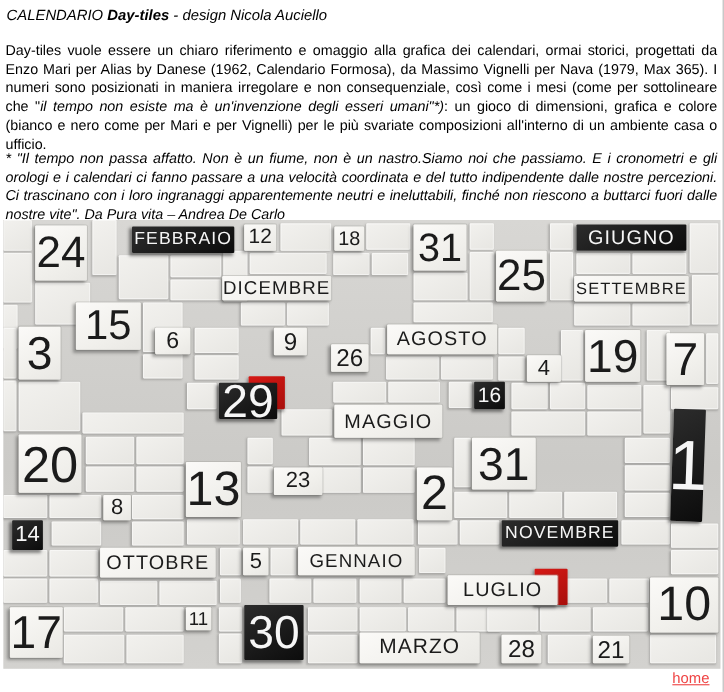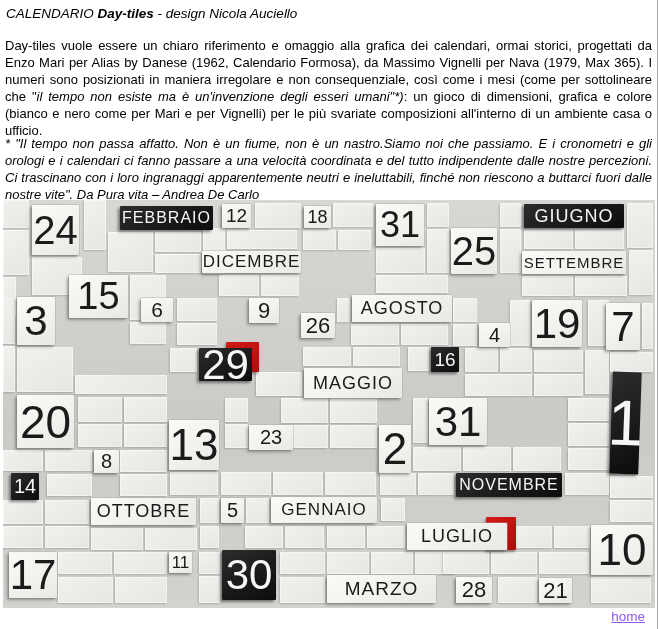--- a/index.html
+++ b/index.html
@@ -34,21 +34,21 @@
     color:#f6f6f6;
     box-shadow:-2px 2px 3px rgba(0,0,0,0.45);
   }
   .tile.red {
     background:linear-gradient(150deg,#d61915 0%,#a80f0c 100%);
     box-shadow:-1px 2px 3px rgba(0,0,0,0.4);
   }
   .tile.month { letter-spacing:1px; white-space:nowrap; font-weight:400; }
   .tile.num { font-weight:400; }
   .home { position:absolute; top:609px; right:12px; font-size:13.5px; }
-  .home a { color:#8b5cf6; text-decoration:underline;text-align:center; }
+  .home a { color:#ef4444; text-decoration:underline;text-align:center; }
 </style>
 </head>
 <body>
 
 <div class="page">
 
   <div class="title">
     <span>CALENDARIO </span><span class="bold">Day-tiles</span><span> - design Nicola Auciello</span>
   </div>
 

